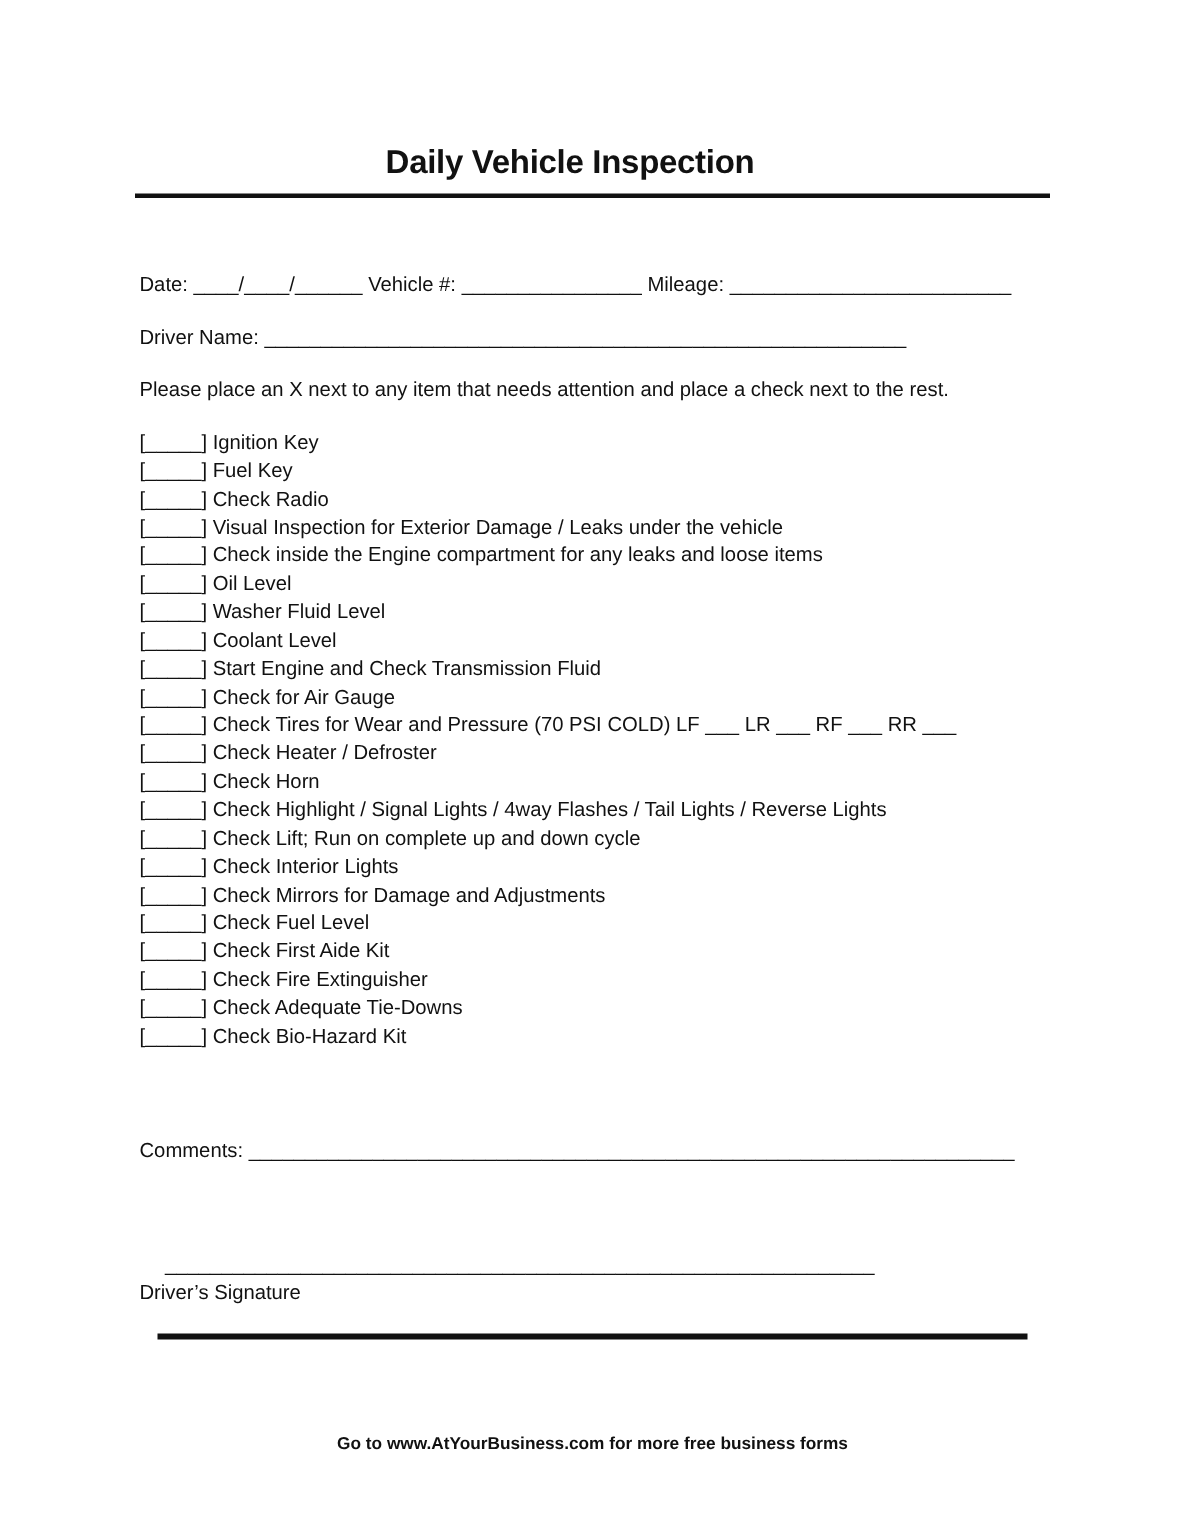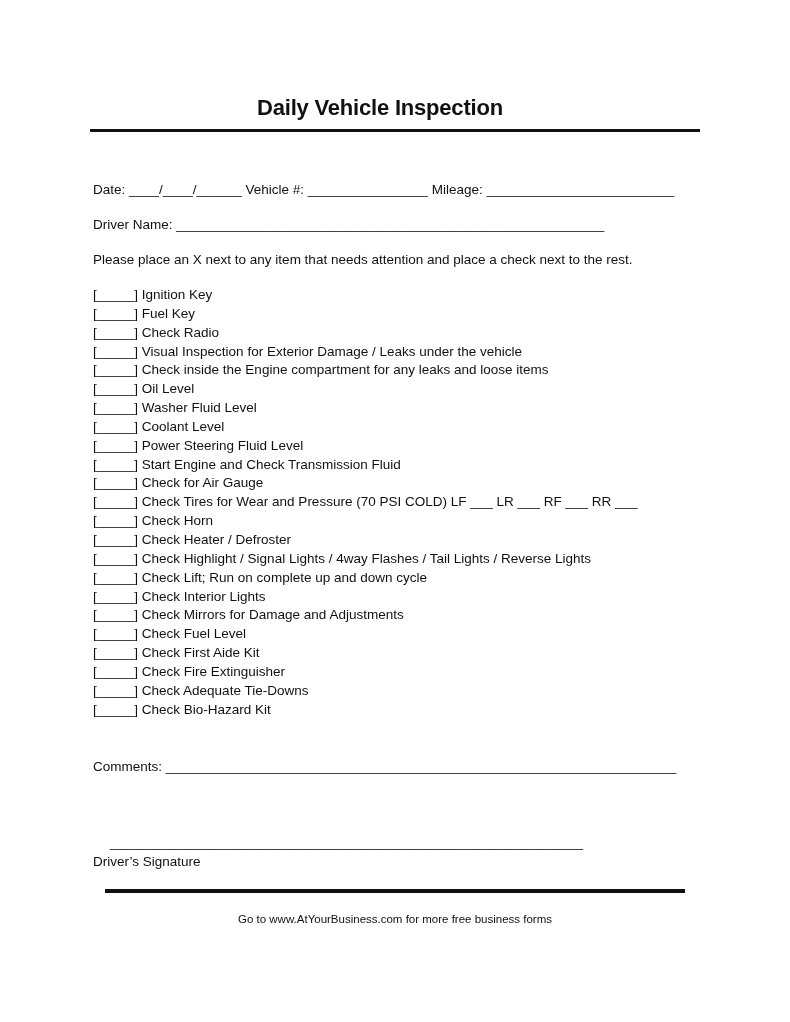--- a/index.html
+++ b/index.html
@@ -68,24 +68,25 @@
     .row-sig-label { top: 853px; }
     .rule-bottom {
       position: absolute;
       left: 105px; width: 580px;
       top: 889px; height: 4px;
       background: #111111;
     }
     .footer {
       position: absolute;
       left: 0; width: 790px;
-      top: 911px;
+      top: 955px;
       text-align: center;
       font-size: 11.5px;
       line-height: 16px;
+      font-weight: bold;
     }
   </style>
 </head>
 <body>
 
 <div class="page">
 
   <div class="title">Daily Vehicle Inspection</div>
   <div class="rule-top"></div>
 
@@ -97,26 +98,25 @@
 
   <ul class="checklist">
     <li><span class="checkbox-blank">[_____]</span> <span>Ignition Key</span></li>
     <li><span class="checkbox-blank">[_____]</span> <span>Fuel Key</span></li>
     <li><span class="checkbox-blank">[_____]</span> <span>Check Radio</span></li>
     <li><span class="checkbox-blank">[_____]</span> <span>Visual Inspection for Exterior Damage / Leaks under the vehicle</span></li>
     <li><span class="checkbox-blank">[_____]</span> <span>Check inside the Engine compartment for any leaks and loose items</span></li>
     <li><span class="checkbox-blank">[_____]</span> <span>Oil Level</span></li>
     <li><span class="checkbox-blank">[_____]</span> <span>Washer Fluid Level</span></li>
     <li><span class="checkbox-blank">[_____]</span> <span>Coolant Level</span></li>
-    <li><span class="checkbox-blank">[_____]</span> <span>Power Steering Fluid Level</span></li>
     <li><span class="checkbox-blank">[_____]</span> <span>Start Engine and Check Transmission Fluid</span></li>
     <li><span class="checkbox-blank">[_____]</span> <span>Check for Air Gauge</span></li>
     <li><span class="checkbox-blank">[_____]</span> <span>Check Tires for Wear and Pressure (70 PSI COLD) LF ___ LR ___ RF ___ RR ___</span></li>
+    <li><span class="checkbox-blank">[_____]</span> <span>Check Heater / Defroster</span></li>
     <li><span class="checkbox-blank">[_____]</span> <span>Check Horn</span></li>
-    <li><span class="checkbox-blank">[_____]</span> <span>Check Heater / Defroster</span></li>
     <li><span class="checkbox-blank">[_____]</span> <span>Check Highlight / Signal Lights / 4way Flashes / Tail Lights / Reverse Lights</span></li>
     <li><span class="checkbox-blank">[_____]</span> <span>Check Lift; Run on complete up and down cycle</span></li>
     <li><span class="checkbox-blank">[_____]</span> <span>Check Interior Lights</span></li>
     <li><span class="checkbox-blank">[_____]</span> <span>Check Mirrors for Damage and Adjustments</span></li>
     <li><span class="checkbox-blank">[_____]</span> <span>Check Fuel Level</span></li>
     <li><span class="checkbox-blank">[_____]</span> <span>Check First Aide Kit</span></li>
     <li><span class="checkbox-blank">[_____]</span> <span>Check Fire Extinguisher</span></li>
     <li><span class="checkbox-blank">[_____]</span> <span>Check Adequate Tie-Downs</span></li>
     <li><span class="checkbox-blank">[_____]</span> <span>Check Bio-Hazard Kit</span></li>
   </ul>

